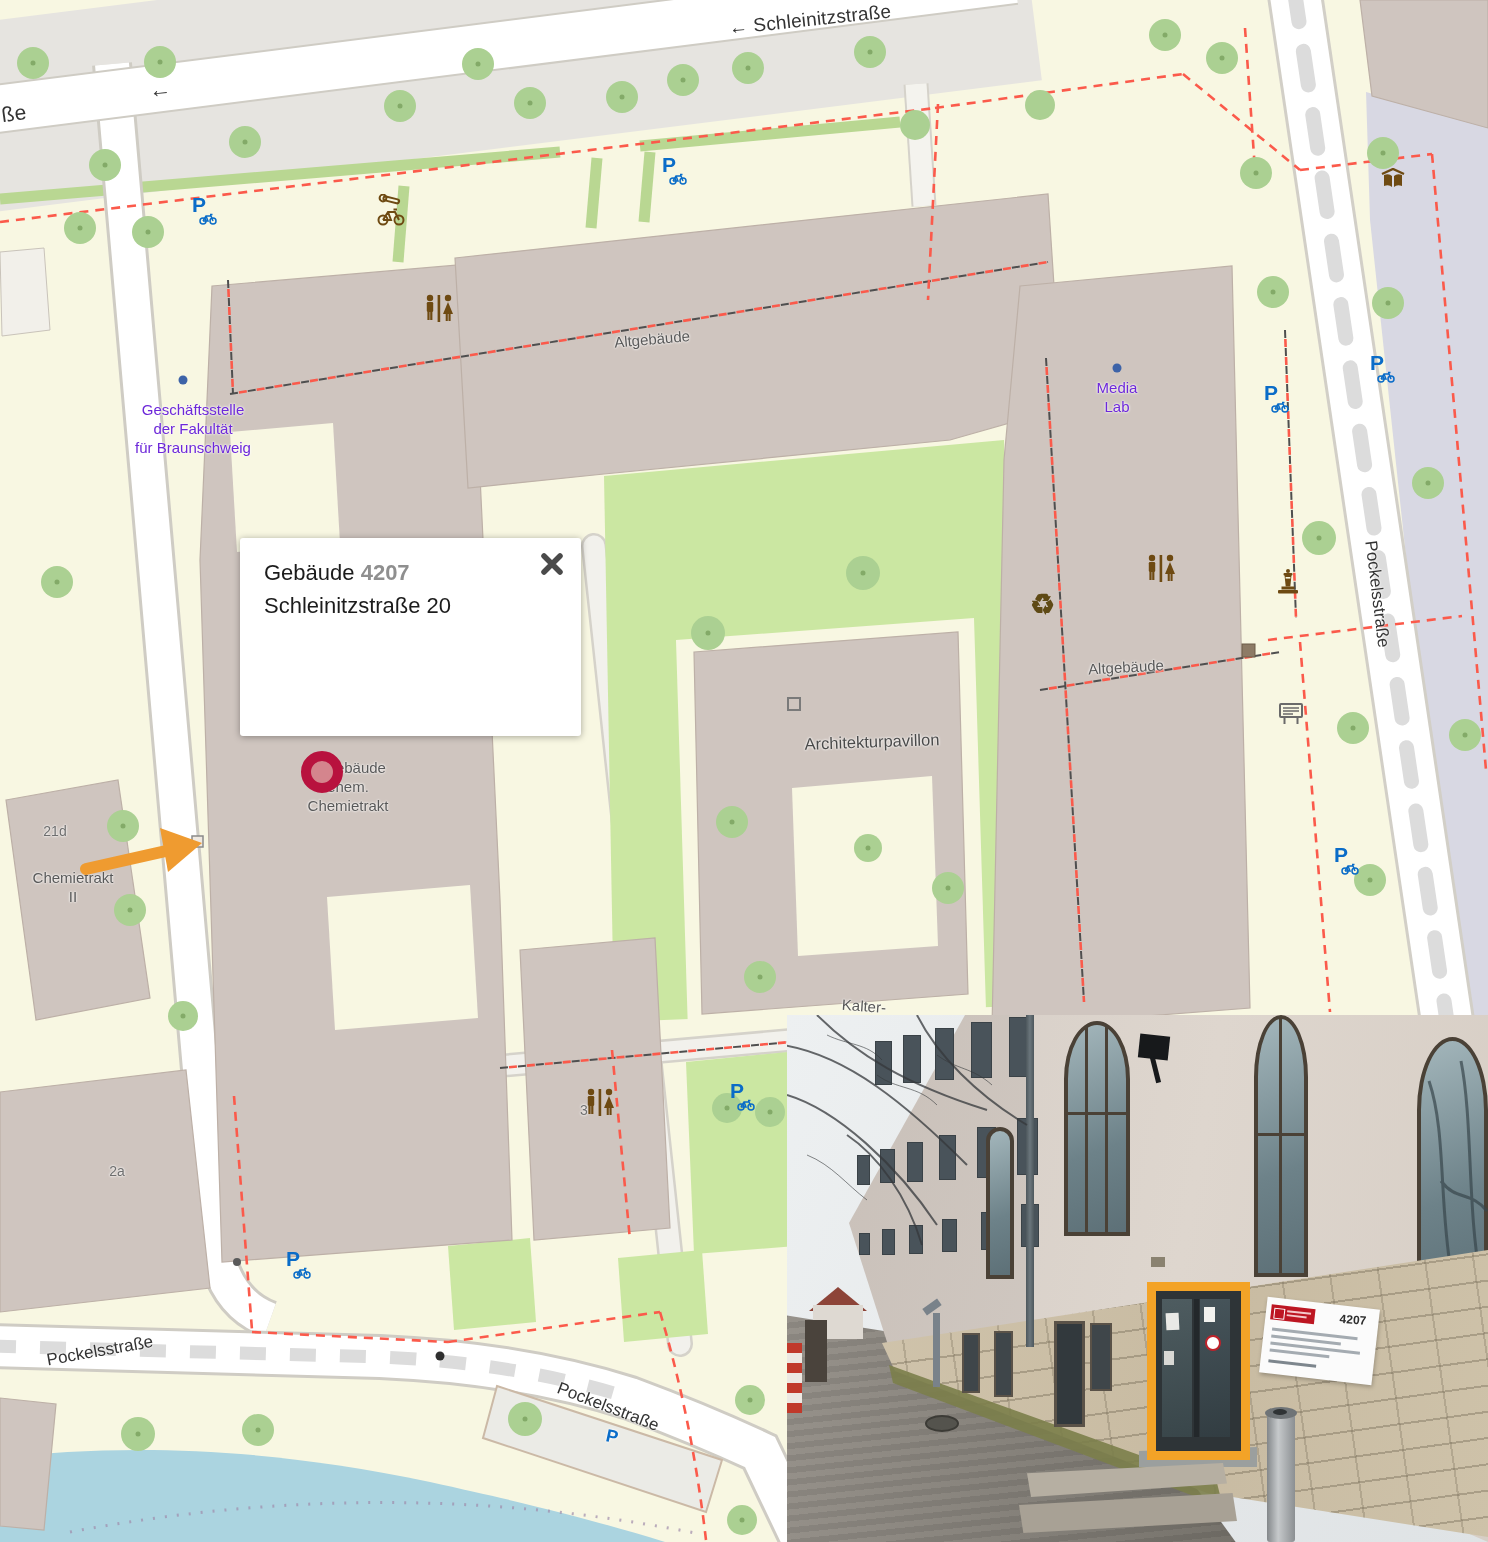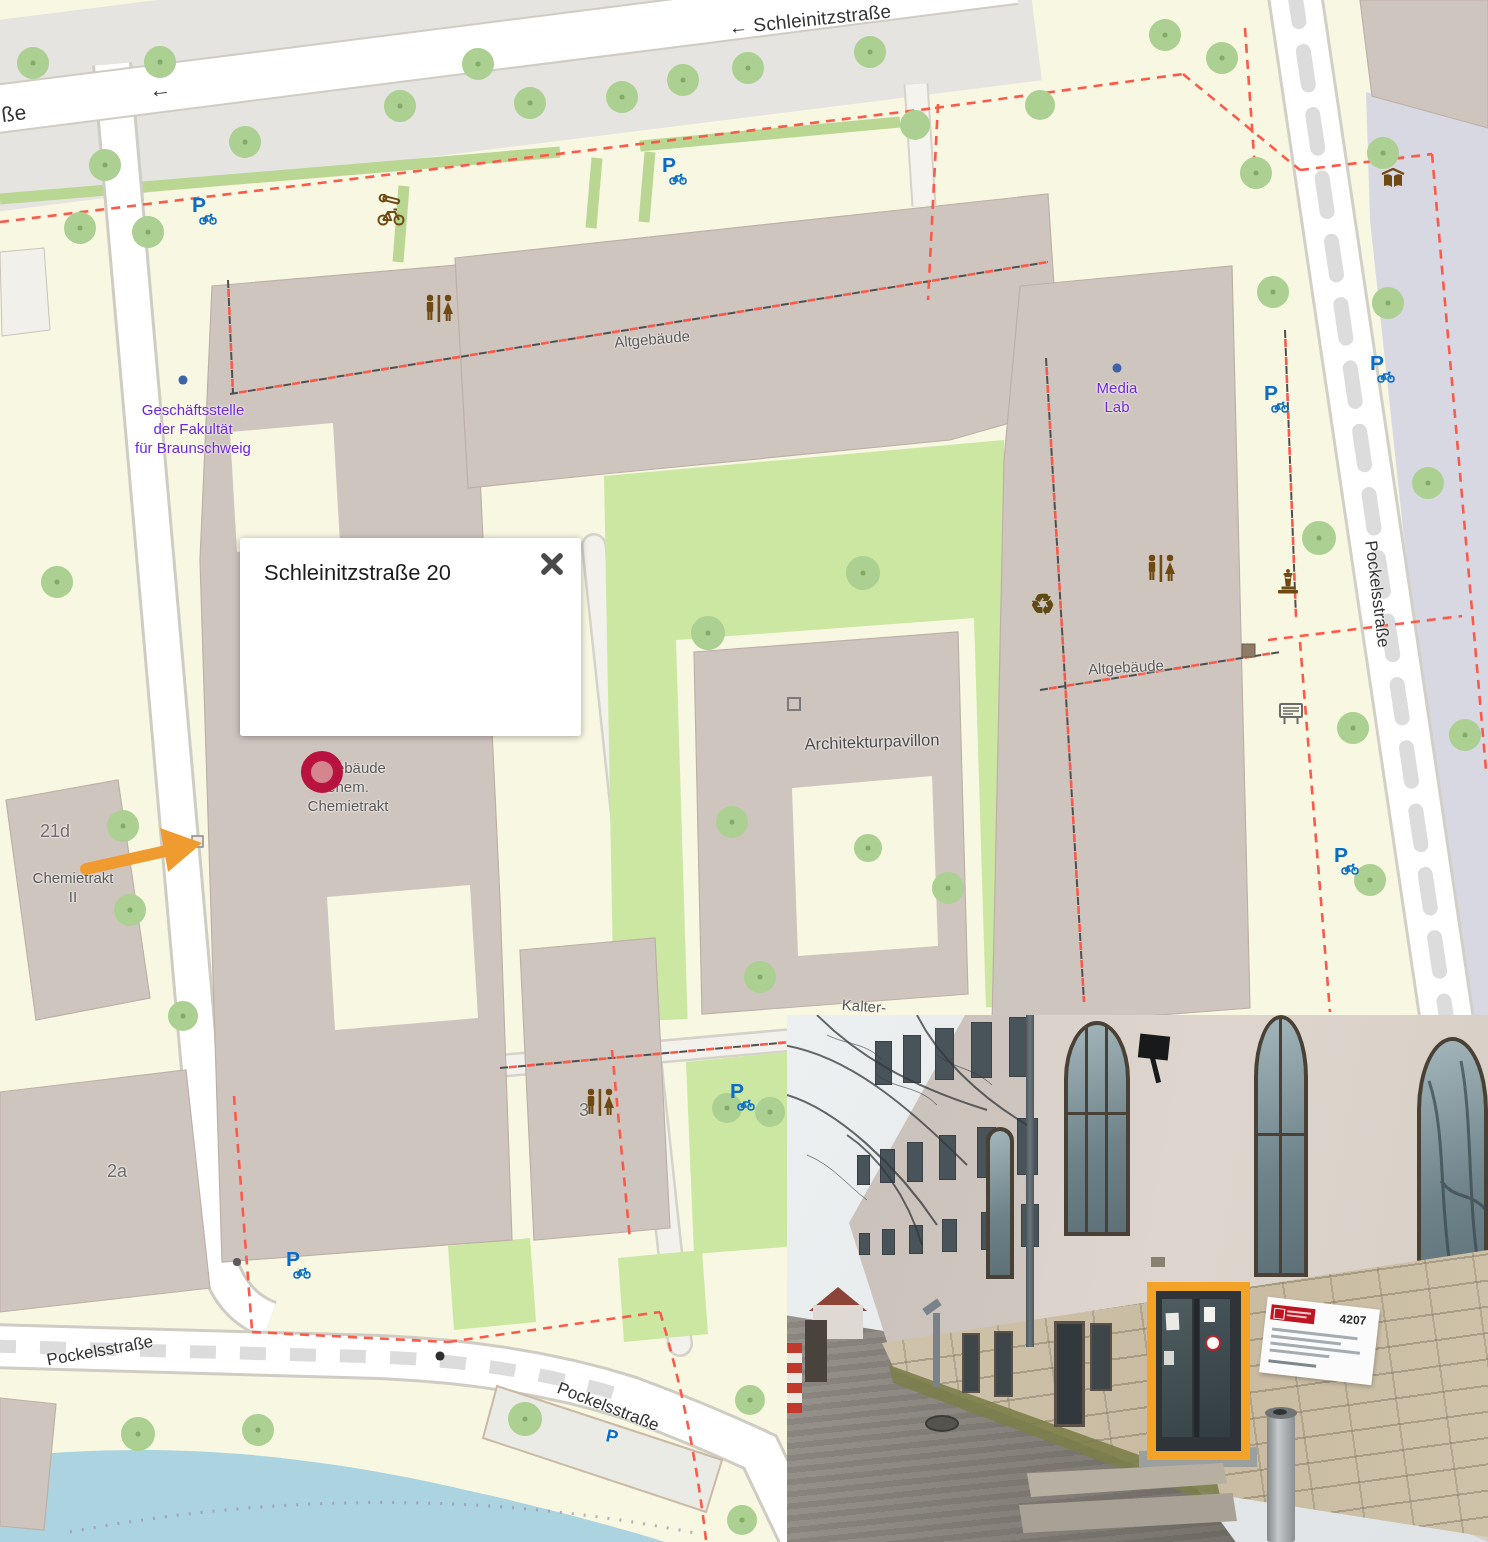--- a/index.html
+++ b/index.html
@@ -7,21 +7,21 @@
          font-family:"Liberation Sans",sans-serif;background:#f8f7e2;}
   .stage svg.map{position:absolute;left:0;top:0;}
   .layer{position:absolute;left:0;top:0;width:100%;height:100%;pointer-events:none;}
   
   .lbl{position:absolute;transform:translate(-50%,-50%) rotate(var(--r,0deg));
        font-size:15px;line-height:1.28;color:#585858;text-align:center;white-space:nowrap;
        text-shadow:0 0 2px #fff,0 0 3px #fff;}
   .lbl.street{font-size:19px;color:#333;font-weight:400;letter-spacing:.2px;}
   .lbl.street-sm{font-size:17px;color:#333;}
   .lbl.blue{color:#6d28d9;}
-  .lbl.num{font-size:18px;color:#6e6e6e;}
+  .lbl.num{font-size:14px;color:#6e6e6e;}
   .lbl.big{font-size:16.5px;color:#4a4a4a;}
   .lbl.pblue{color:#0a6cc8;font-weight:bold;font-size:18px;}
   
   .icon{position:absolute;}
   .pbike{color:#0a6cc8;}
   .pbike .pl{font-weight:bold;font-size:21px;line-height:1;display:block;}
   .pbike svg{position:relative;left:7px;top:-4px;}
   
   .popup{position:absolute;left:240px;top:538px;width:341px;height:198px;background:#fff;
          border-radius:3px;box-shadow:0 1px 7px rgba(0,0,0,.35);z-index:40;
@@ -406,20 +406,21 @@
   </svg>
 
   <div class="marker"></div>
 
   <div class="popup">
     <button class="close" aria-label="close">
       <svg width="24" height="24" viewBox="0 0 24 24">
           <path d="M4 4 L20 20 M20 4 L4 20" stroke="#4a4a4a" stroke-width="5.5" stroke-linecap="round"></path>
         </svg>
     </button>
+    <div class="pline"><span>Gebäude</span> <span class="bnum">4207</span></div>
     <div class="pline">Schleinitzstraße 20</div>
   </div>
 
   <div class="photo">
 
     <div class="ph-street"></div>
 
     <div style="left:22px;top:272px;width:58px;height:24px;background:#8d4438;clip-path:polygon(0 100%,50% 0,100% 100%)"></div>
     <div style="left:26px;top:290px;width:50px;height:34px;background:#ded9d2"></div>
     <div style="left:18px;top:305px;width:22px;height:62px;background:#4a433c"></div>

